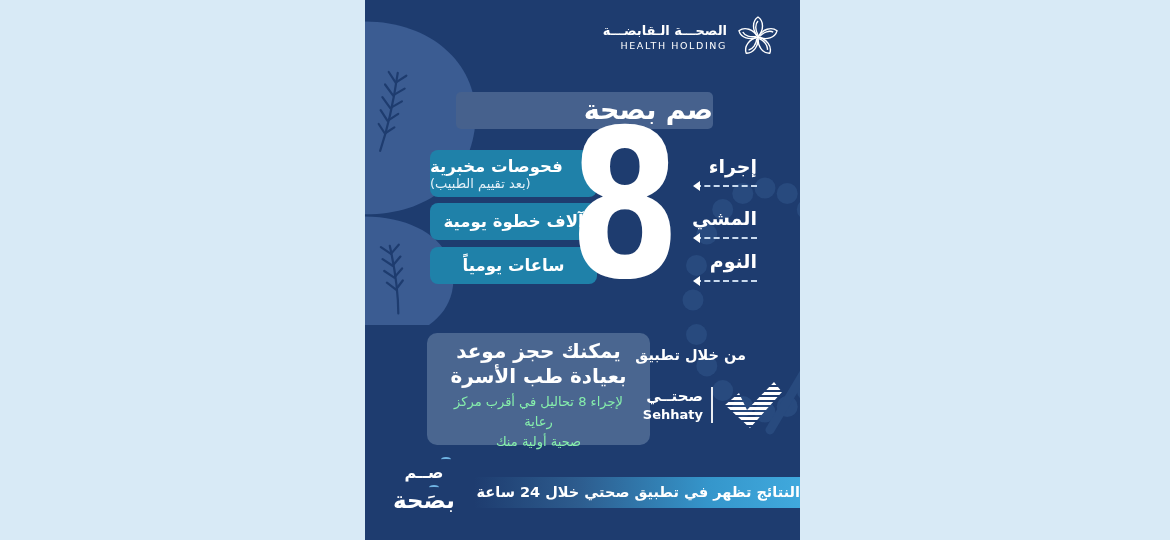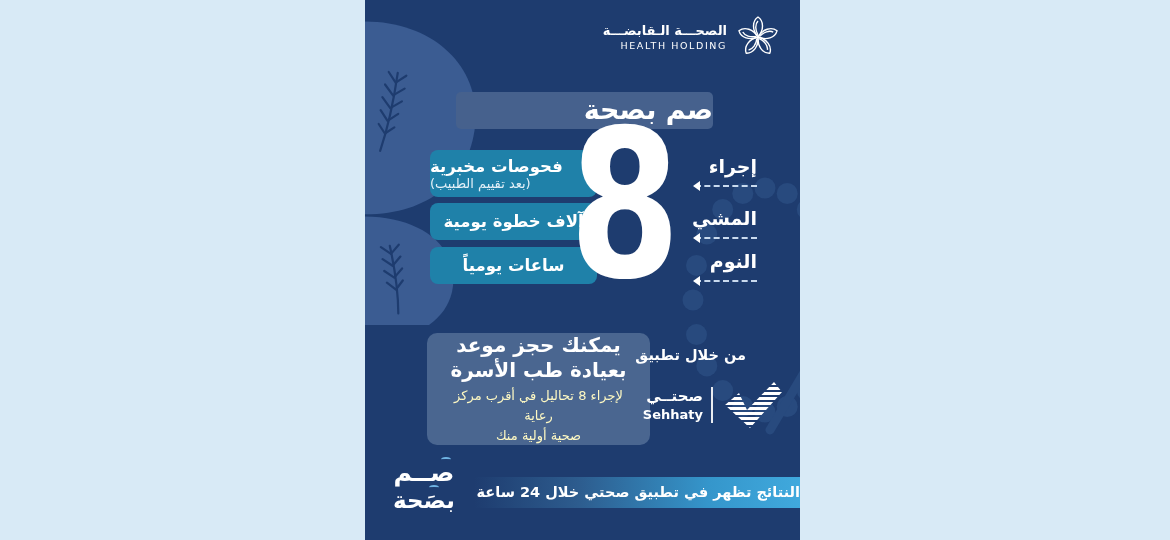--- a/index.html
+++ b/index.html
@@ -40,42 +40,42 @@
   .side-item { position:absolute; right:43px; width:62px; z-index:2; }
   .side-label { color:#fff; font-size:19px; font-weight:bold; text-align:right; direction:rtl; line-height:24px; }
   .dash-arrow { position:relative; margin-top:7px; border-top:2px dashed #c9daee; width:100%; }
   .dash-arrow .ah { position:absolute; left:-2px; top:-6px; width:0; height:0;
     border-top:5px solid transparent; border-bottom:5px solid transparent; border-right:7px solid #ffffff; }
   .si1 { top:154px; } .si2 { top:206px; } .si3 { top:249px; }
 
   
   .booking { position:absolute; left:62px; top:333px; width:223px; height:112px;
     background:#4a6690; border-radius:10px; color:#fff; text-align:center; direction:rtl;
-    display:flex; flex-direction:column; justify-content:center; padding:6px 16px; }
+    display:flex; flex-direction:column; justify-content:flex-start; padding:6px 16px; }
   .booking-title { font-size:20px; font-weight:bold; line-height:25px; }
-  .booking-sub { font-size:13px; line-height:20px; color:#fef9c3; margin-top:3px; }
+  .booking-sub { font-size:13px; line-height:20px; color:#86efac; margin-top:3px; }
 
   
   .app-label { position:absolute; right:54px; top:347px; color:#fff; font-size:14.5px;
     font-weight:bold; direction:rtl; }
   .sehhaty { position:absolute; right:17px; top:381px; display:flex; align-items:center; gap:8px; }
   .sehhaty-text { text-align:right; color:#fff; }
   .sehhaty-ar { font-size:15px; font-weight:bold; line-height:19px; }
   .sehhaty-en { font-size:13px; font-weight:bold; line-height:17px; }
   .sehhaty-divider { width:2px; height:36px; background:rgba(255,255,255,0.9); }
 
   
   .banner { position:absolute; left:109px; top:477px; width:326px; height:31px;
     background:linear-gradient(90deg, rgba(30,60,111,0) 0%, #2d5c8e 32%, #3596cb 72%, #40a9dd 100%);
     color:#fff; font-size:14.5px; font-weight:bold; line-height:31px; direction:rtl; }
 
   
   .campaign { position:absolute; left:18px; top:459px; width:82px; text-align:center;
     color:#fff; font-weight:bold; direction:rtl; }
-  .campaign .l1 { font-size:25px; line-height:28px; letter-spacing:2px; }
+  .campaign .l1 { font-size:16px; line-height:28px; letter-spacing:2px; }
   .campaign .l2 { font-size:23px; line-height:27px; }
   .campaign .accent { position:absolute; width:10px; height:5px;
     border-top:2.5px solid #6fb3e3; border-radius:50% 50% 0 0; }
   .campaign .a1 { right:14px; top:-2px; }
   .campaign .a2 { right:26px; top:26px; }
 </style>
 </head>
 <body>
 
 <div class="stage">

